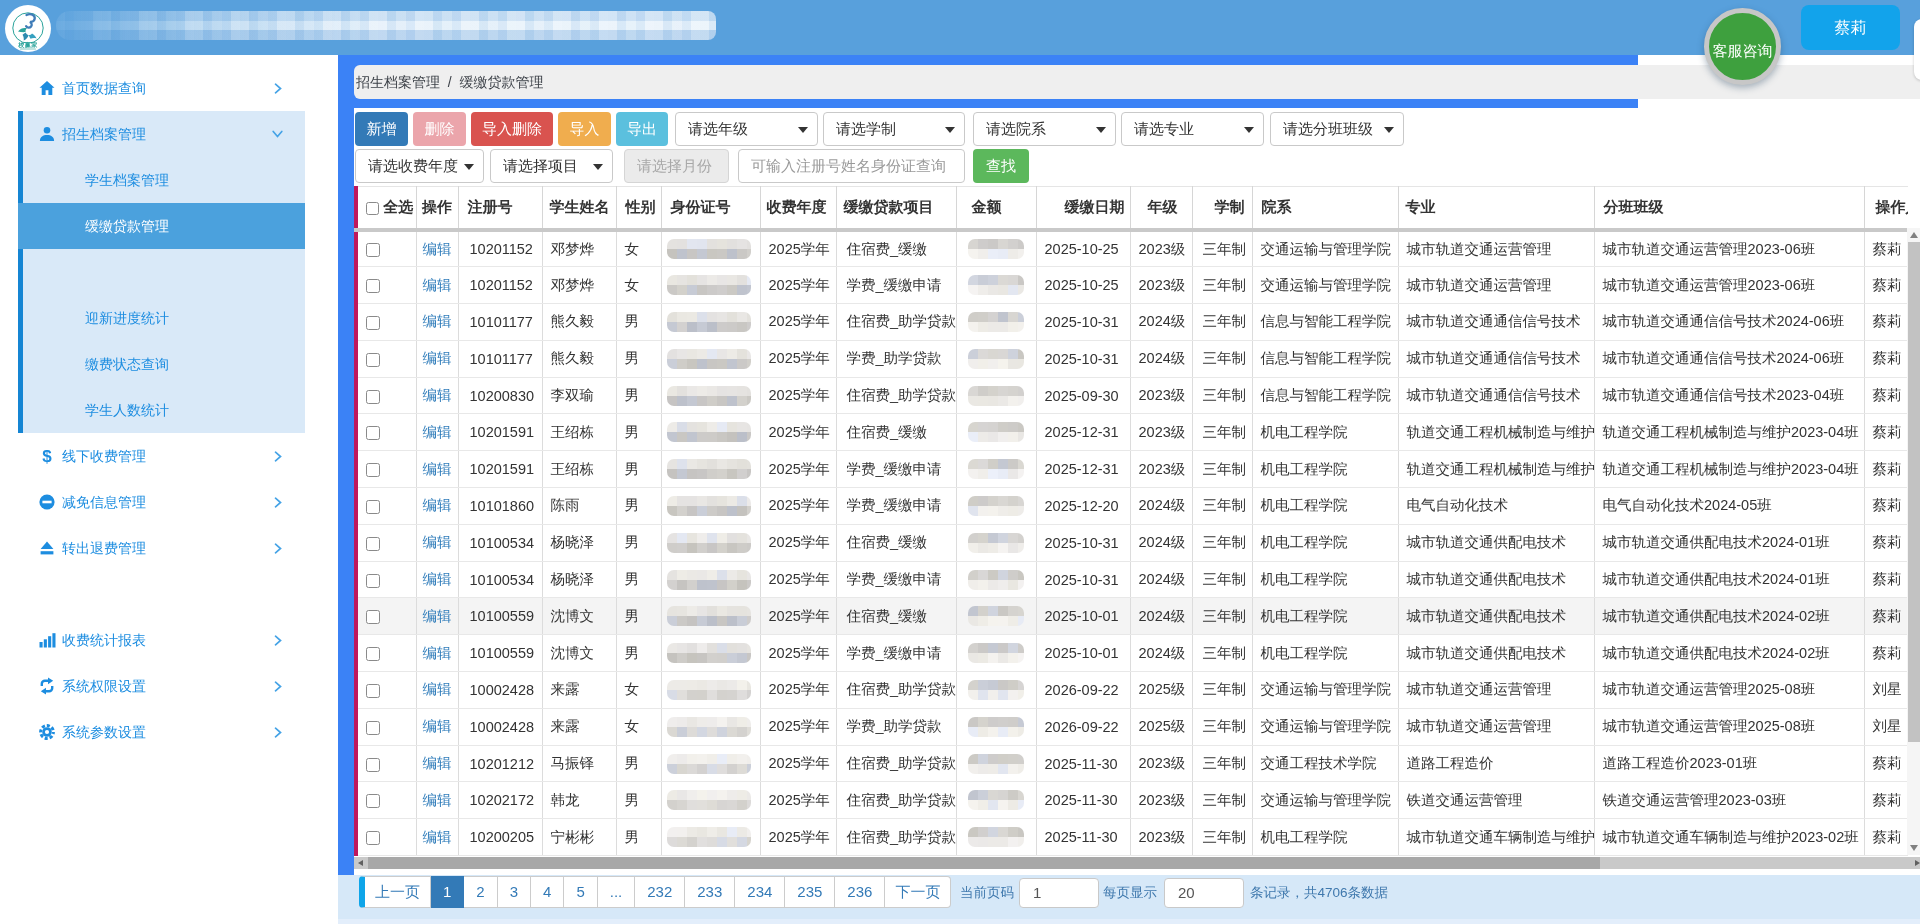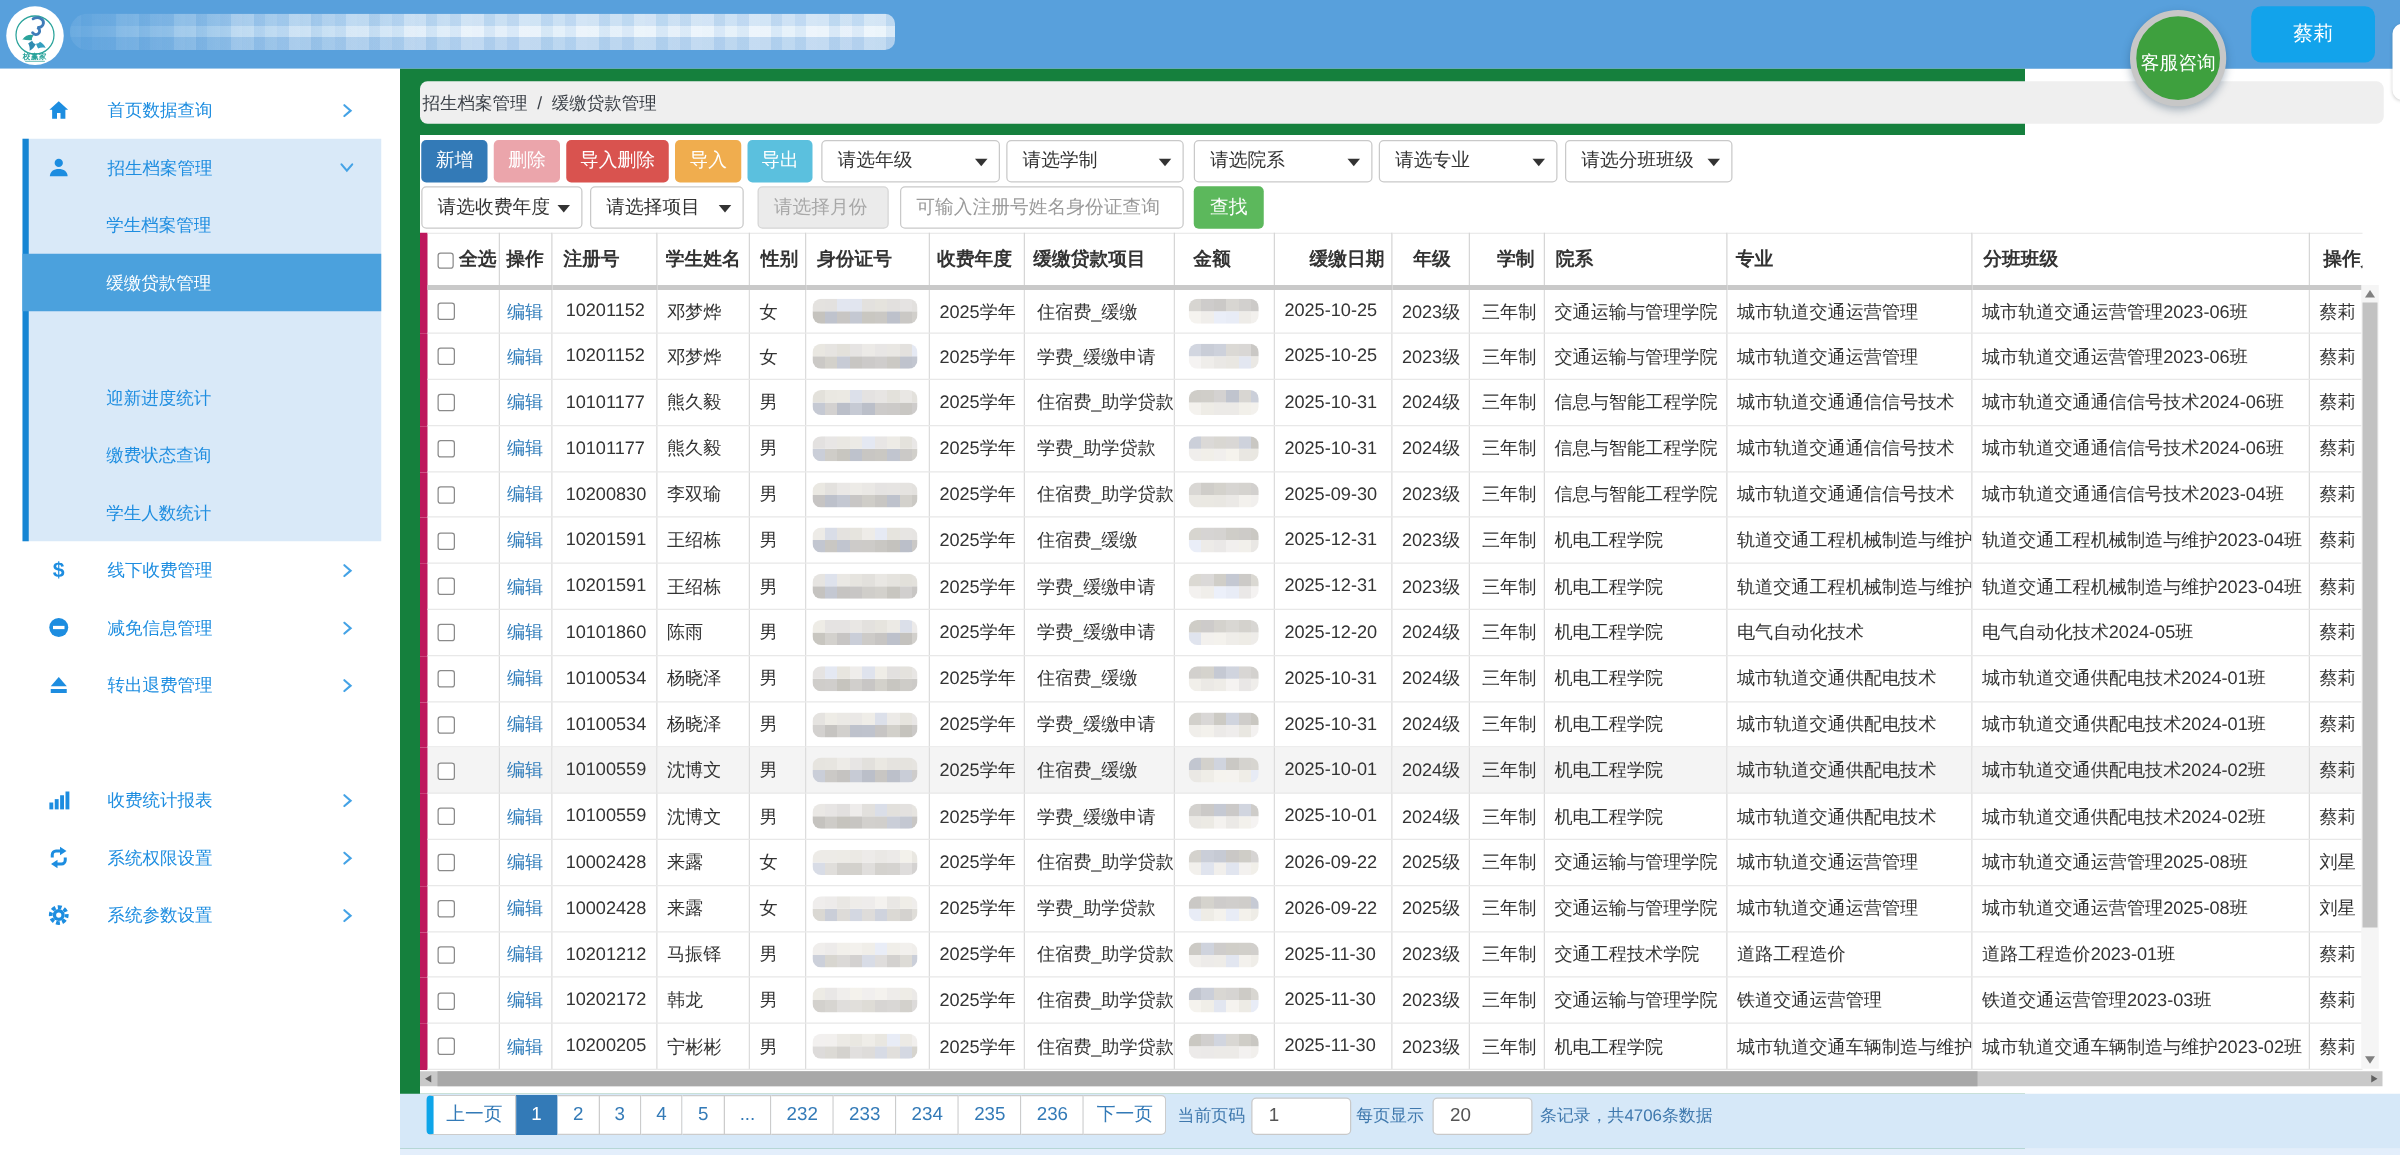--- a/index.html
+++ b/index.html
@@ -12,39 +12,39 @@
 repeating-linear-gradient(0deg,rgba(120,170,222,.30) 0 10px,rgba(255,255,255,.30) 10px 19px,rgba(150,190,230,.22) 19px 29px),
 repeating-linear-gradient(90deg,rgba(255,255,255,.38) 0 9px,rgba(173,206,237,.30) 9px 18px,rgba(255,255,255,.24) 18px 28px,rgba(190,216,242,.36) 28px 37px,rgba(255,255,255,.44) 37px 46px),
 linear-gradient(90deg,rgba(255,255,255,.02) 0,rgba(255,255,255,.16) 70px,rgba(255,255,255,.45) 160px,rgba(255,255,255,.7) 330px,rgba(255,255,255,.75) 100%)}
 #svc{position:absolute;left:1704px;top:8px;width:77px;height:77px;border-radius:50%;background:#3ea03e;border:5px solid #c7c7c7;box-shadow:0 3px 7px rgba(30,60,90,.35);z-index:30;color:#fff;font-size:15px;text-align:center;line-height:75px}
 #ubtn{position:absolute;left:1801px;top:5px;width:99px;height:45px;border-radius:8px;background:#12a3eb;color:#fff;font-size:16px;text-align:center;line-height:45px;z-index:5}
 #rpill{position:absolute;left:1914px;top:19px;width:8px;height:61px;background:#fff;border-radius:10px 0 0 10px;box-shadow:0 1px 3px rgba(0,0,0,.2);z-index:6}
 
 #side{position:absolute;left:0;top:55px;width:320px;height:869px;background:#fff}
 #grp{position:absolute;left:18px;top:56px;width:287px;height:322px;background:#d9e9f8;border-left:5px solid #1585d3}
 .mit{position:absolute;left:0;width:305px;height:46px;font-size:14px;color:#1d8de0}
-.mit span{position:absolute;left:86px;top:0;line-height:46px}
+.mit span{position:absolute;left:62px;top:0;line-height:46px}
 .mit .mi{position:absolute;left:38px;top:14px}
 .mit .chev{position:absolute;right:22px;top:18px}
 .sit{position:absolute;left:0;width:305px;height:46px;font-size:14px;color:#1d8de0;line-height:46px;padding-left:85px}
 .sit.sel{background:#4ba1dd;color:#fff;margin-left:18px;padding-left:67px;width:287px}
 
-#cont{position:absolute;left:320px;top:55px;width:1300px;height:869px;background:#15803d}
+#cont{position:absolute;left:338px;top:55px;width:1300px;height:869px;background:#3b82f6}
 #crumb{position:absolute;left:16px;top:10px;width:1571px;height:34px;background:#efefef;border-radius:6px;font-size:14px;color:#3a3f46;line-height:34px;padding-left:2px}
 #panel{position:absolute;left:16px;top:53px;width:1571px;height:767px;background:#fff;border-radius:0 4px 0 0}
 .btn{position:absolute;top:4px;height:34px;border-radius:4px;color:#fff;font-size:15px;text-align:center;line-height:34px}
 .sel1{position:absolute;top:4px;height:34px;border:1px solid #c9c9c9;border-radius:4px;background:#fff;font-size:15px;color:#333;line-height:32px;padding-left:12px}
 .sel1 i{position:absolute;right:9px;top:14px;width:0;height:0;border-left:5px solid transparent;border-right:5px solid transparent;border-top:6px solid #333}
 .r2{top:41px}
 
 #twrap{position:absolute;left:0;top:78px;width:1554px;height:670px;overflow:hidden}
 table{border-collapse:collapse;table-layout:fixed;width:1609px;font-size:14.5px;color:#333}
 th{height:43.5px;font-weight:bold;font-size:15px;border-right:1px solid #d6d6d6;border-bottom:4px solid #c9c9c9;border-top:1px solid #e5e5e5;text-align:left;padding-left:8px;white-space:nowrap;overflow:hidden}
 td{height:36.8px;border-right:1px solid #dcdcdc;border-bottom:1px solid #e8e8e8;text-align:left;padding-left:8px;white-space:nowrap;overflow:hidden}
-td:first-child,th:first-child{border-left:6px solid #be185d}
+td:first-child,th:first-child{border-left:4px solid #be185d}
 td:nth-child(8){padding-left:10px}
 td:nth-child(3){padding-left:11px}
 td:nth-child(12){padding-left:10px}
 td:nth-child(6){padding-left:5px}
 td:nth-child(9){padding-left:11px}
 td:nth-child(2),th:nth-child(2){text-align:center;padding-left:0}
 tr.hl td{background:#f4f4f4}
 .cb{display:inline-block;width:14px;height:14px;border:1.5px solid #8a8a8a;border-radius:2.5px;background:#fff;vertical-align:middle}
 .ed{color:#2f7cba}
 .mz{height:20px;border-radius:7px}

